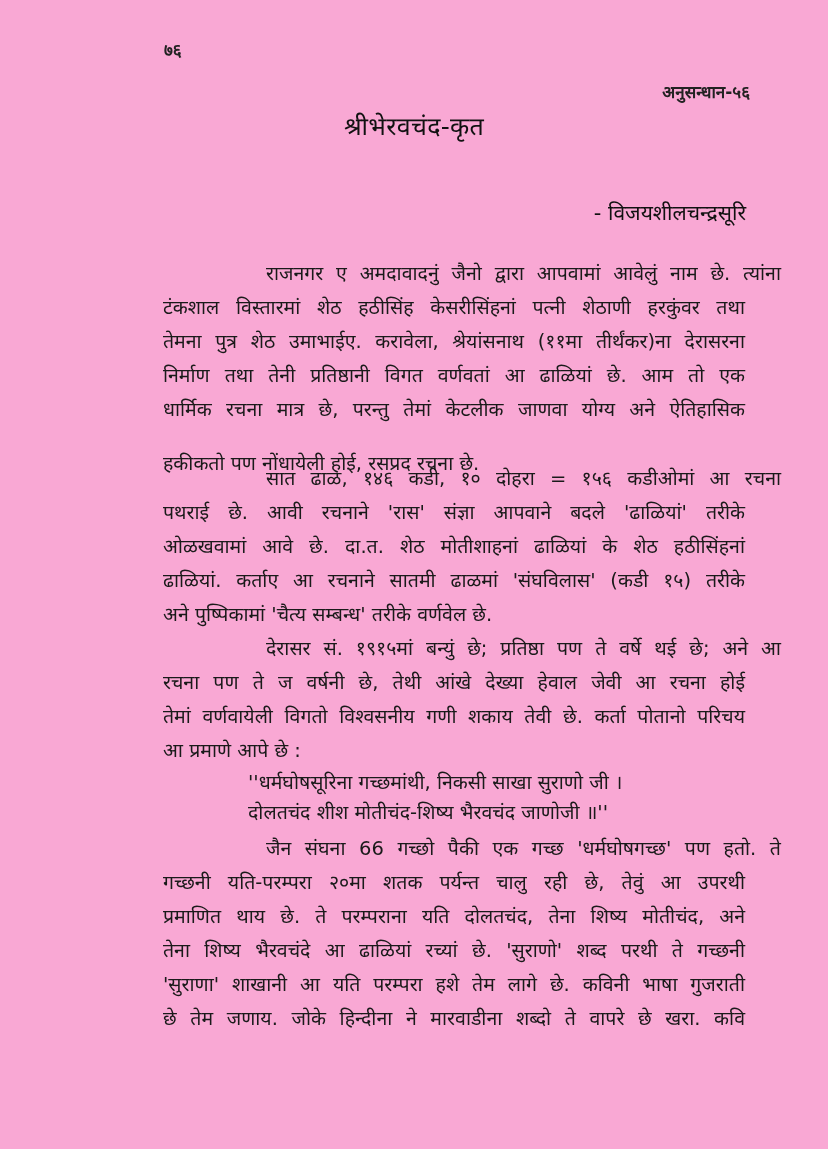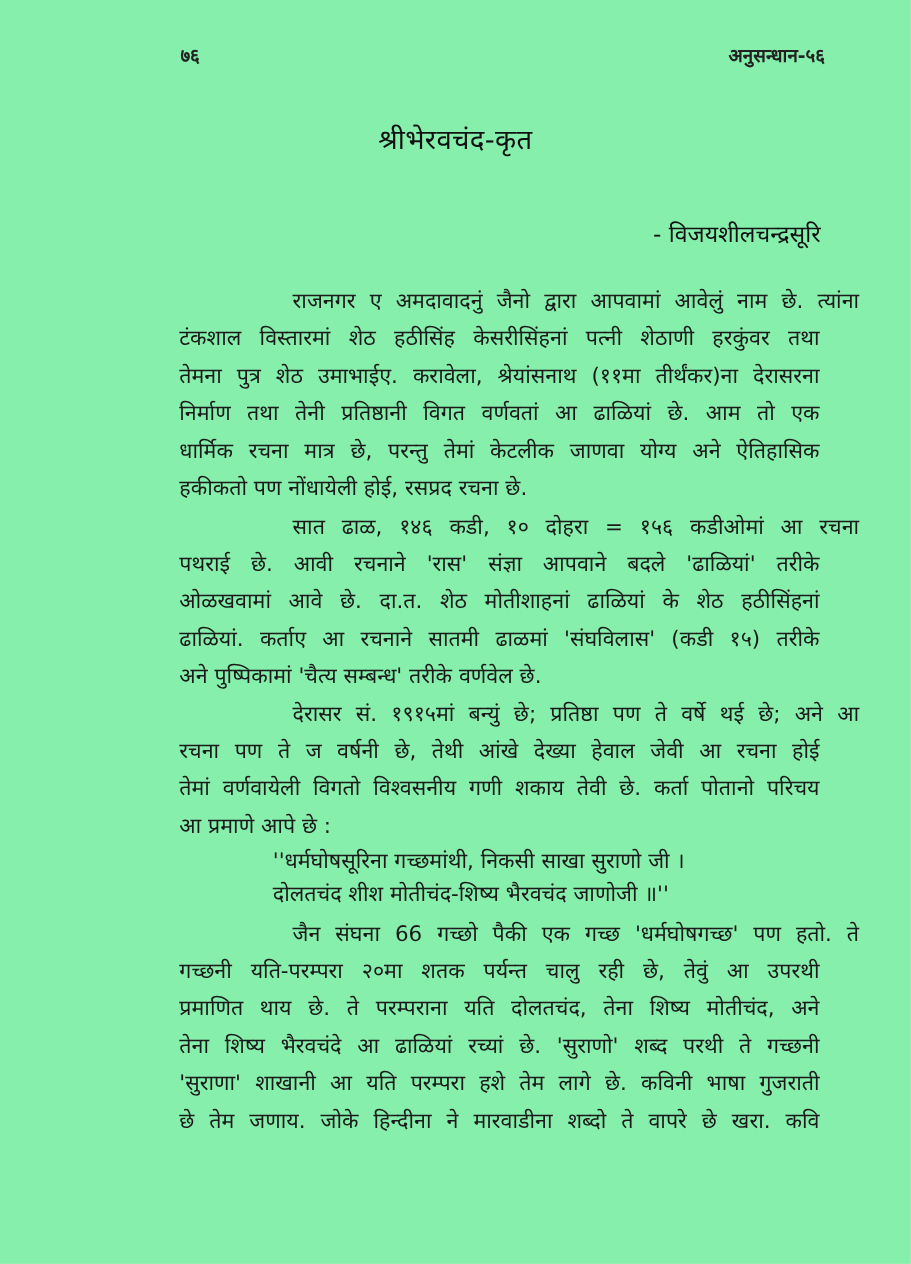--- a/index.html
+++ b/index.html
@@ -1,21 +1,21 @@
 <!DOCTYPE html>
 <html><head>
 <meta charset="utf-8">
 <style>
   html, body { margin: 0; padding: 0; background: #ffffff; }
   body { width: 828px; height: 1149px; position: relative; overflow: hidden;
          font-family: "DejaVu Sans", "Liberation Sans", sans-serif; color: #1a1a1a; }
-  .page { position: absolute; left: 0; top: 0; width: 828px; height: 1149px; background: #86efac; }
+  .page { position: absolute; left: 0; top: 0; width: 828px; height: 1149px; background: #f9a8d4; }
   .hdr { position: absolute; top: 38px; font-size: 17px; font-weight: bold; color: #222; }
   .hdr-left { left: 164px; }
-  .hdr-right { right: 78px; }
+  .hdr-right { right: 78px; margin-top: 42px; }
   .title1 { position: absolute; top: 108px; left: 0; width: 828px; text-align: center;
             font-size: 25px; color: #111; letter-spacing: 0.3px; }
   .title2 { position: absolute; top: 143px; left: 0; width: 828px; text-align: center;
             font-size: 29px; color: #111; letter-spacing: 0.3px; }
   .author { position: absolute; top: 198px; right: 82px; font-size: 21px; color: #111; }
   .line { position: absolute; left: 163px; width: 582px; font-size: 19.5px; line-height: 24px;
           white-space: nowrap; text-align: justify; text-align-last: justify; color: #1a1a1a; }
   .line.indent { left: 230px; width: 515px; margin-left: 36px; }
   .line.last { text-align-last: left; }
   .verse { position: absolute; left: 248px; font-size: 19.5px; line-height: 24px; white-space: nowrap; color: #1a1a1a; }
@@ -30,21 +30,21 @@
 
   <div class="title1">श्रीभेरवचंद-कृत</div>
   <div class="author">- विजयशीलचन्द्रसूरि</div>
 
   <div>
     <div class="line indent" style="top:262px">राजनगर ए अमदावादनुं जैनो द्वारा आपवामां आवेलुं नाम छे. त्यांना</div>
     <div class="line" style="top:296px">टंकशाल विस्तारमां शेठ हठीसिंह केसरीसिंहनां पत्नी शेठाणी हरकुंवर तथा</div>
     <div class="line" style="top:330px">तेमना पुत्र शेठ उमाभाईए. करावेला, श्रेयांसनाथ (११मा तीर्थंकर)ना देरासरना</div>
     <div class="line" style="top:364px">निर्माण तथा तेनी प्रतिष्ठानी विगत वर्णवतां आ ढाळियां छे. आम तो एक</div>
     <div class="line" style="top:398px">धार्मिक रचना मात्र छे, परन्तु तेमां केटलीक जाणवा योग्य अने ऐतिहासिक</div>
-    <div class="line last" style="top:432px">हकीकतो पण नोंधायेली होई, रसप्रद रचना छे.</div>
+    <div class="line last" style="top:452px">हकीकतो पण नोंधायेली होई, रसप्रद रचना छे.</div>
   </div>
 
   <div>
     <div class="line indent" style="top:467px">सात ढाळ, १४६ कडी, १० दोहरा = १५६ कडीओमां आ रचना</div>
     <div class="line" style="top:501px">पथराई छे. आवी रचनाने 'रास' संज्ञा आपवाने बदले 'ढाळियां' तरीके</div>
     <div class="line" style="top:535px">ओळखवामां आवे छे. दा.त. शेठ मोतीशाहनां ढाळियां के शेठ हठीसिंहनां</div>
     <div class="line" style="top:569px">ढाळियां. कर्ताए आ रचनाने सातमी ढाळमां 'संघविलास' (कडी १५) तरीके</div>
     <div class="line last" style="top:603px">अने पुष्पिकामां 'चैत्य सम्बन्ध' तरीके वर्णवेल छे.</div>
   </div>
 

